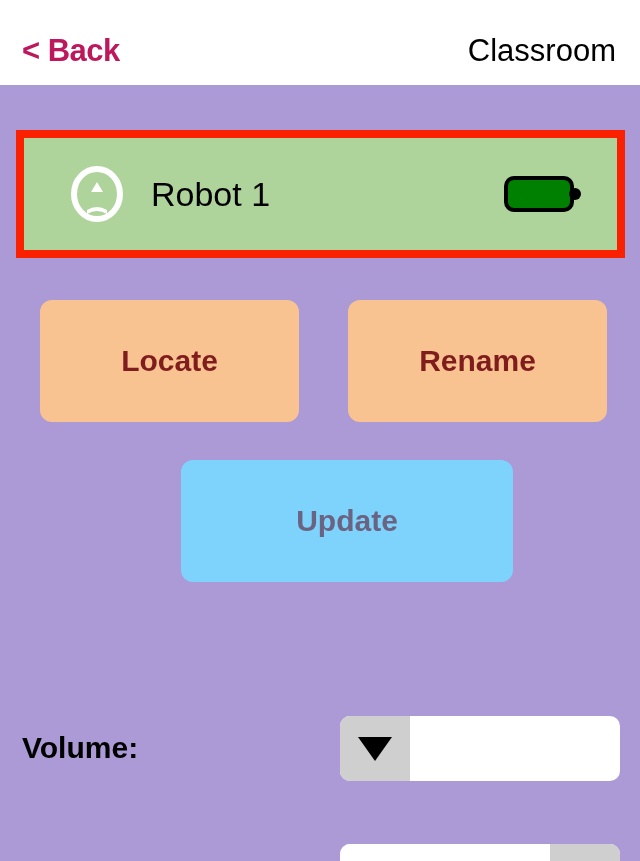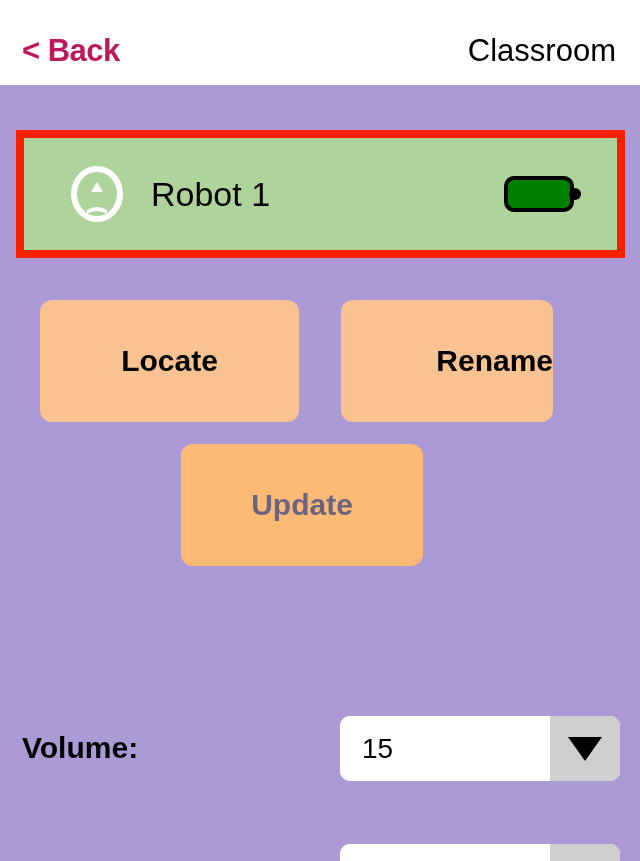--- a/index.html
+++ b/index.html
@@ -103,44 +103,43 @@
   }
 
   
   .btn {
     position: absolute;
     border: none;
     border-radius: 12px;
     font-family: "Liberation Sans", sans-serif;
     font-size: 30px;
     font-weight: bold;
-    color: #000000;
+    color: #7f1d1d;
     background: #f9c391;
     cursor: pointer;
     padding: 0;
   }
   .btn-locate {
     left: 40px;
     top: 215px;
     width: 259px;
     height: 122px;
   }
   .btn-rename {
-    left: 341px;
+    left: 348px;
     top: 215px;
-    width: 212px;
+    width: 259px;
     height: 122px;
-    text-align: right;
   }
   .btn-update {
     left: 181px;
-    top: 359px;
-    width: 242px;
+    top: 375px;
+    width: 332px;
     height: 122px;
-    background: #fdba74;
+    background: #7dd3fc;
     color: #6b6382;
     cursor: default;
   }
 
   
   .setting-label {
     position: absolute;
     left: 22px;
     font-size: 30px;
     font-weight: bold;
@@ -225,21 +224,20 @@
   </div>
 
   <button class="btn btn-locate">Locate</button>
 
   <button class="btn btn-rename">Rename</button>
 
   <button class="btn btn-update" disabled="">Update</button>
 
   <div class="setting-label row-volume-label">Volume:</div>
   <div class="dropdown row-volume-dd">
-    <div class="dropdown-value">15</div>
     <div class="dropdown-arrow">
       <span class="caret"></span>
     </div>
   </div>
 
   <div class="setting-label row-sleep-label">Sleep Time:</div>
   <div class="dropdown row-sleep-dd">
     <div class="dropdown-value">10 minutes</div>
     <div class="dropdown-arrow">
       

